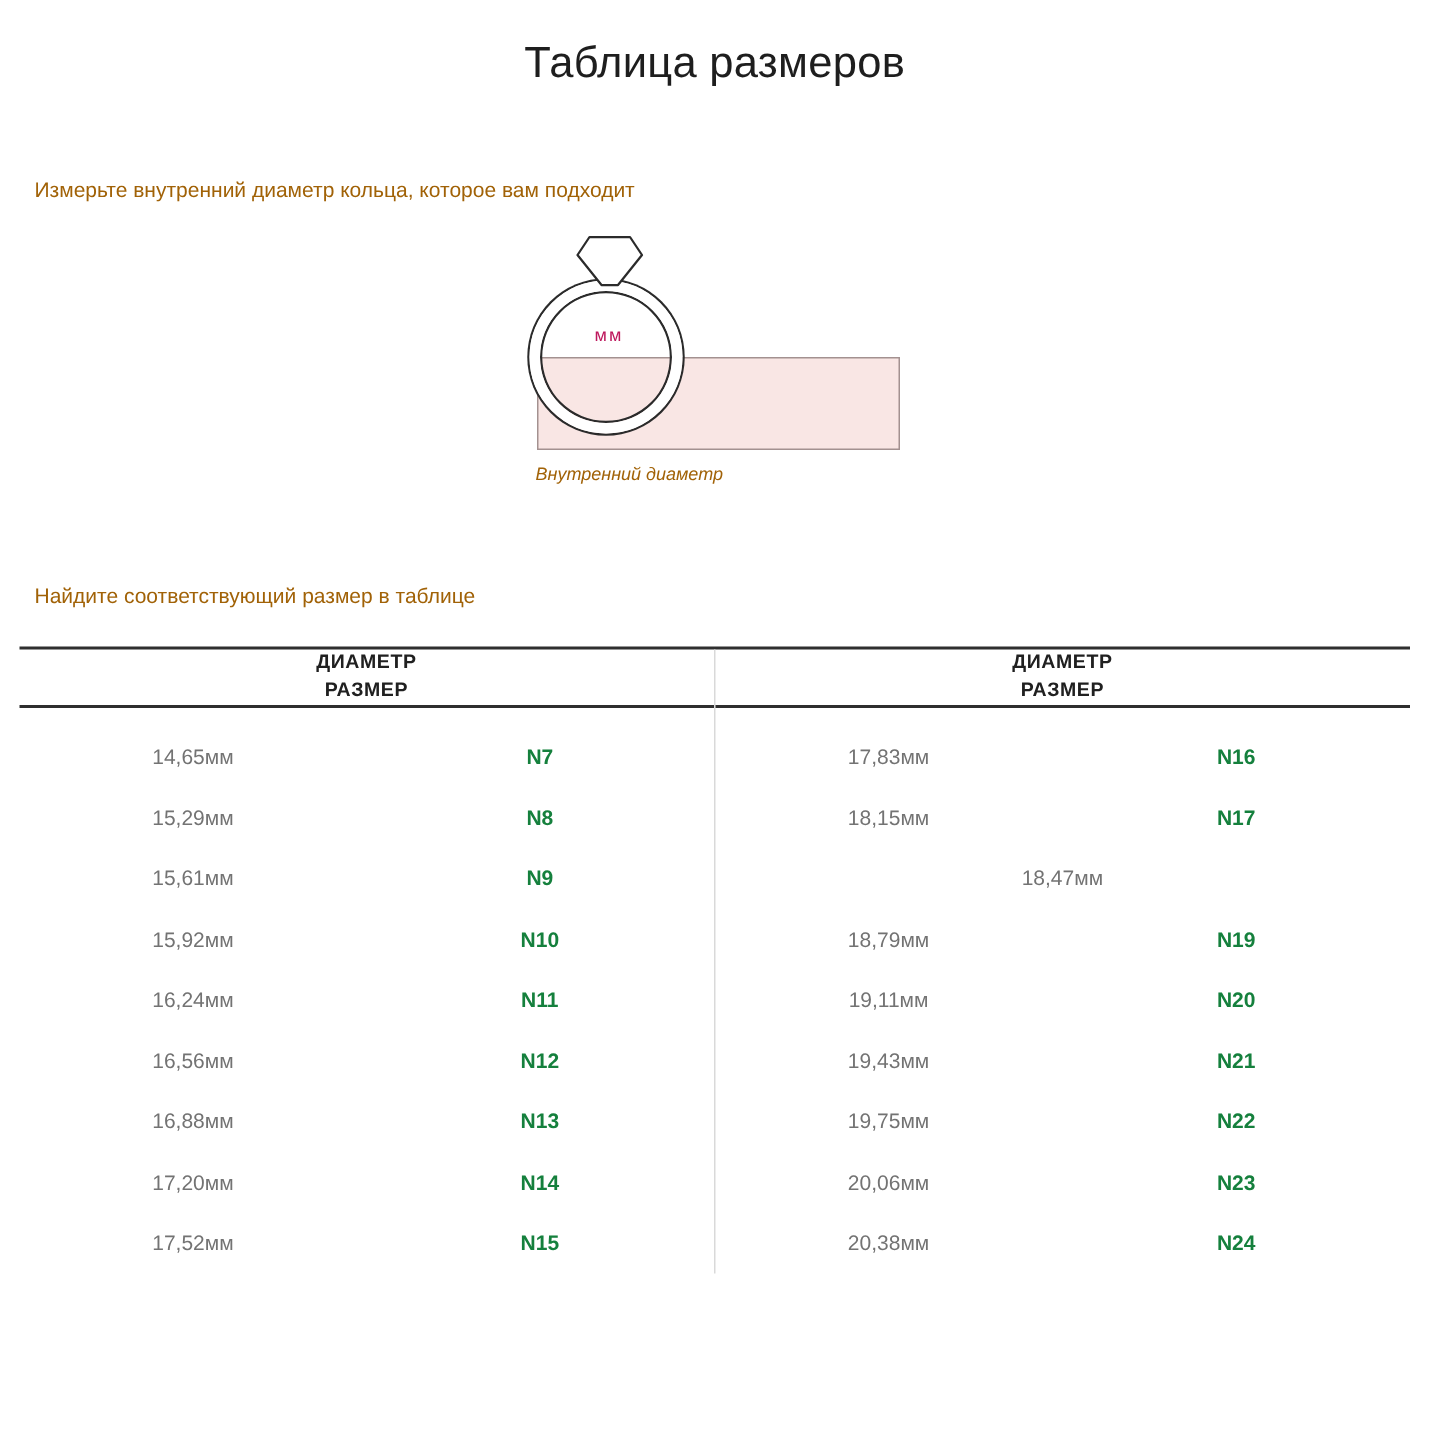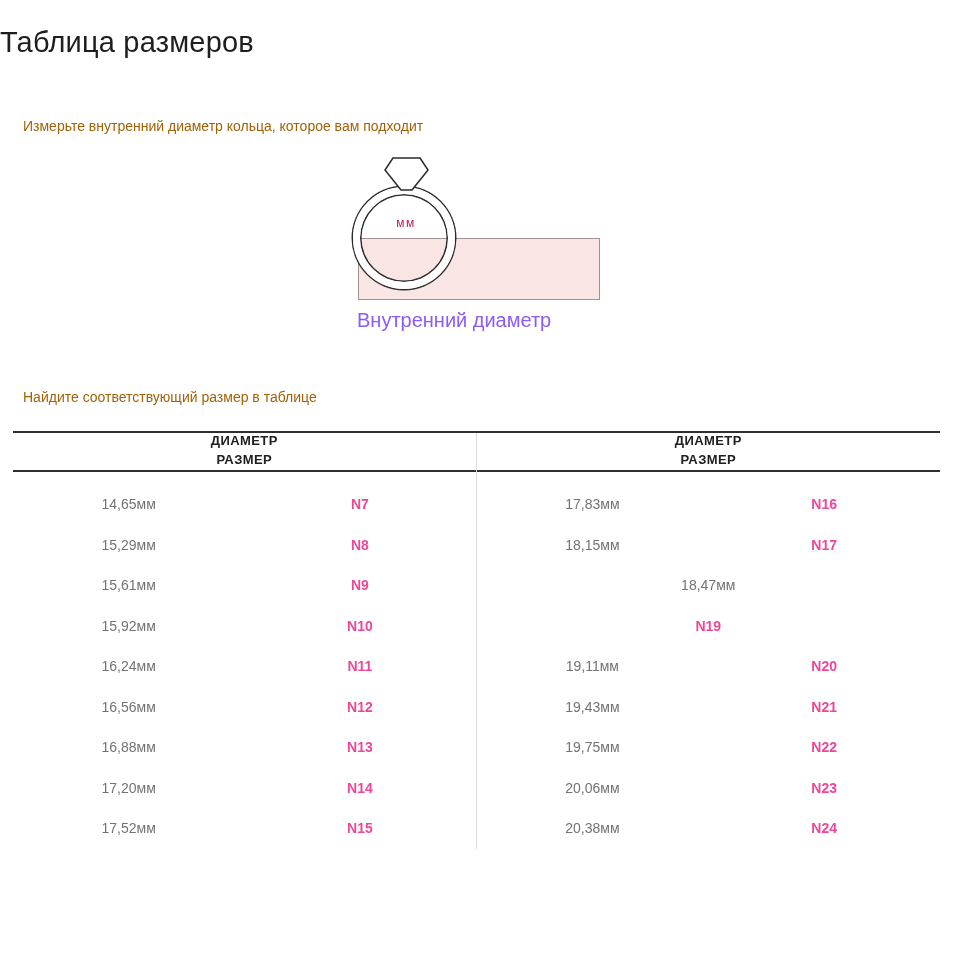--- a/index.html
+++ b/index.html
@@ -12,21 +12,21 @@
     overflow: hidden;
     position: relative;
   }
   .page { position: absolute; inset: 0; }
 
   
   .page-title {
     position: absolute;
     top: 26px; left: 0; right: 0;
     margin: 0;
-    text-align: left;
+    text-align: center;
     font-size: 29px;
     font-weight: 400;
     color: #1e1e1e;
     letter-spacing: 0.2px;
   }
 
   
   .instr {
     position: absolute;
     left: 12px;
@@ -74,22 +74,23 @@
     left: 31px; top: 66px;
     width: 60px;
     text-align: center;
     font-size: 12px;
     letter-spacing: 1.5px;
     color: #be185d;
   }
   .illus-caption {
     position: absolute;
     left: 12px; top: 159px;
-    font-size: 20px;
-    color: #8b5cf6;
+    font-size: 12px;
+    color: #a16207;
+    font-style: italic;
   }
 
   
   .size-table {
     position: absolute;
     left: 13px; top: 431px;
     width: 927px;
     display: flex;
     border-top: 2px solid #2f2f2f;
   }
@@ -118,21 +119,21 @@
     display: flex;
     height: 40.5px;
     align-items: center;
   }
   .trow .cell {
     flex: 1 1 50%;
     text-align: center;
     font-size: 14px;
   }
   .cell-dia  { color: #737373; font-weight: 400; }
-  .cell-size { color: #ec4899; font-weight: 700; }
+  .cell-size { color: #15803d; font-weight: 700; }
 </style>
 </head>
 <body>
 
 <div class="page">
 
   <h1 class="page-title">Таблица размеров</h1>
 
   <p class="instr instr-measure">Измерьте внутренний диаметр кольца, которое вам подходит</p>
 
@@ -206,20 +207,21 @@
           <span class="cell cell-size">N16</span>
         </div>
         <div class="trow">
           <span class="cell cell-dia">18,15мм</span>
           <span class="cell cell-size">N17</span>
         </div>
         <div class="trow">
           <span class="cell cell-dia">18,47мм</span>
         </div>
         <div class="trow">
+          <span class="cell cell-dia">18,79мм</span>
           <span class="cell cell-size">N19</span>
         </div>
         <div class="trow">
           <span class="cell cell-dia">19,11мм</span>
           <span class="cell cell-size">N20</span>
         </div>
         <div class="trow">
           <span class="cell cell-dia">19,43мм</span>
           <span class="cell cell-size">N21</span>
         </div>

